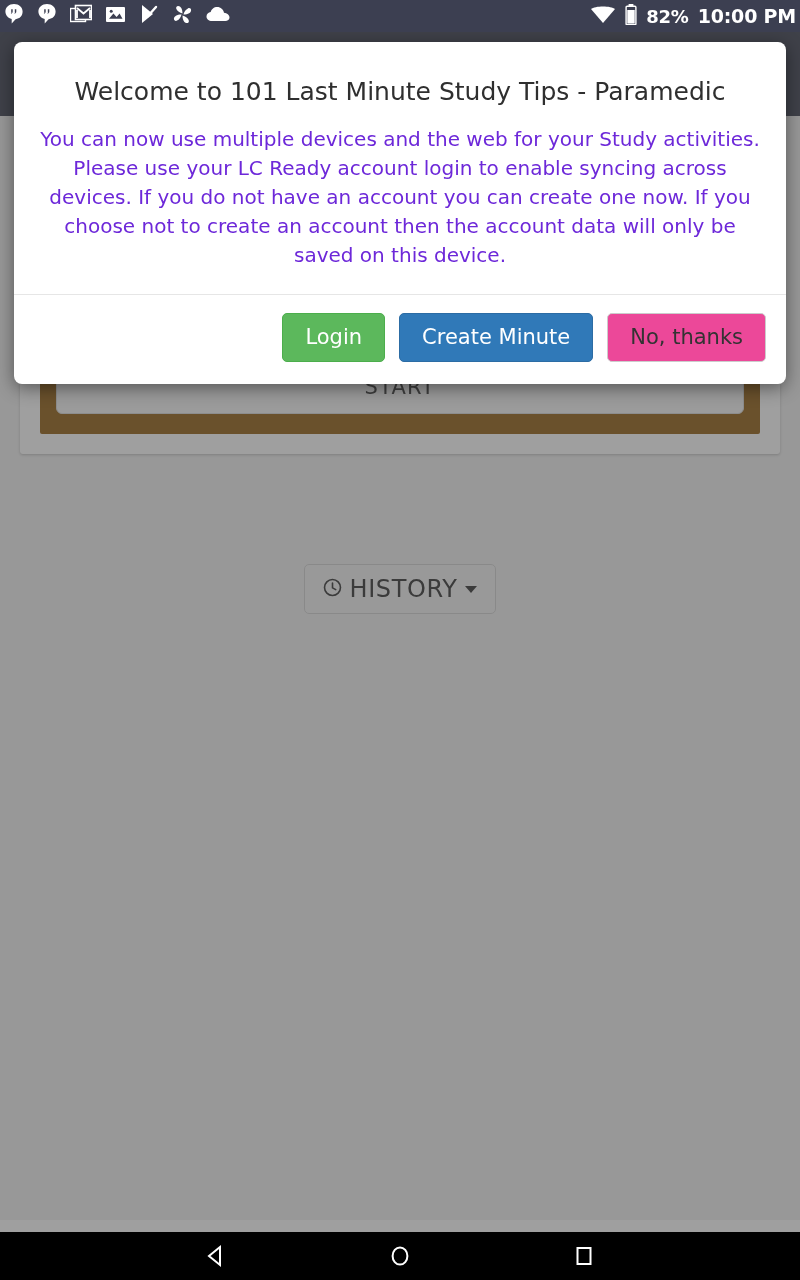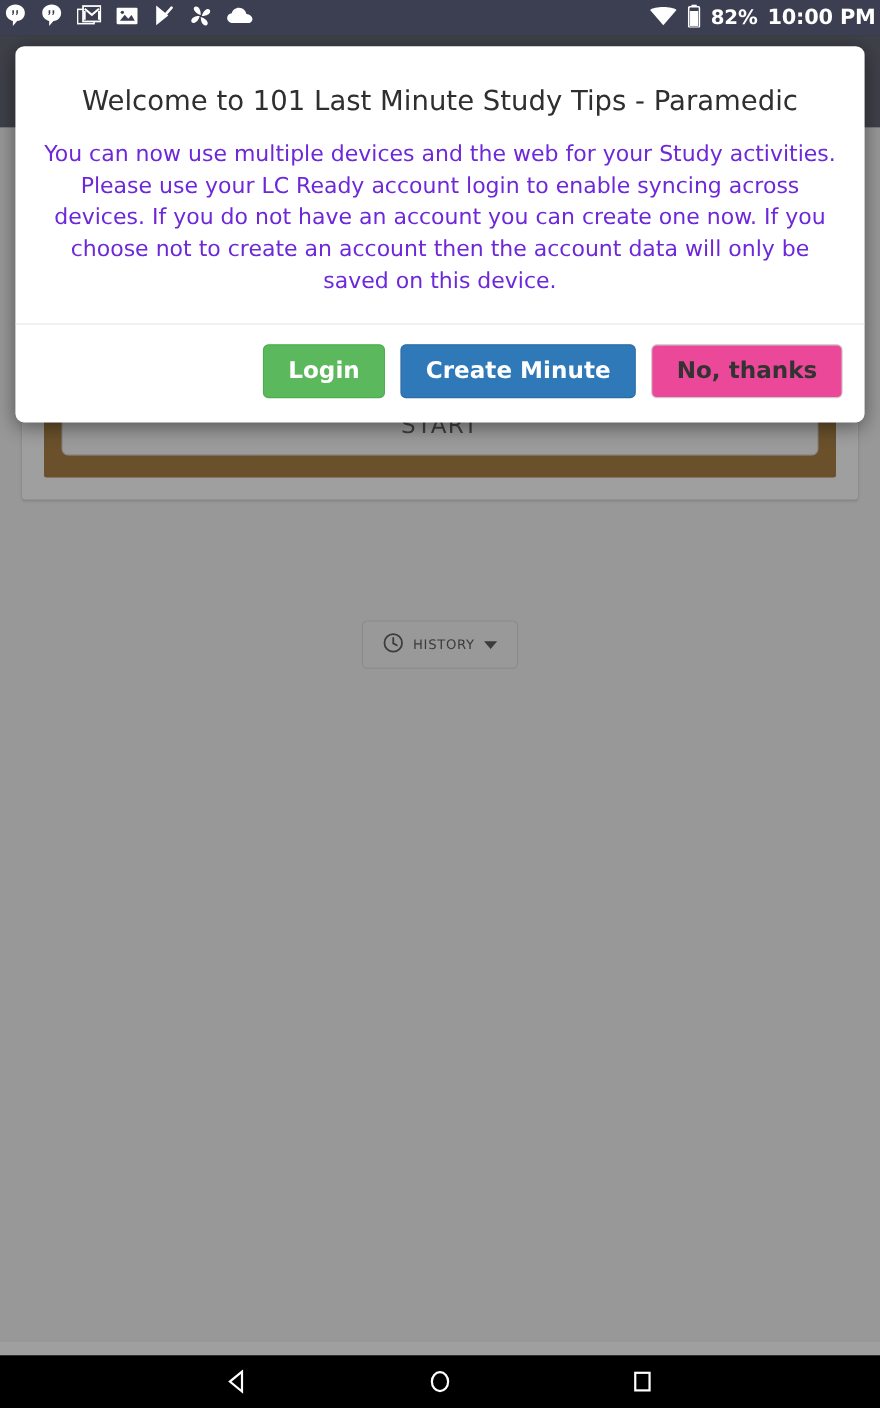--- a/index.html
+++ b/index.html
@@ -107,21 +107,21 @@
     position:absolute; left:0; top:448px;
     width:800px;
     text-align:center;
   }
   #history-button {
     display:inline-flex; align-items:center; gap:8px;
     padding:10px 18px;
     background:#f2f2f2;
     border:1px solid #cfcfcf;
     border-radius:5px;
-    font-size:12px;
+    font-size:24px;
     letter-spacing:0.6px;
     color:#222;
     font-family:"DejaVu Sans", sans-serif;
     cursor:pointer;
   }
   .caret-down {
     width:0; height:0;
     border-left:6px solid transparent;
     border-right:6px solid transparent;
     border-top:7px solid #222;
@@ -164,21 +164,21 @@
     border-top:1px solid #e6e6e6;
     padding:18px 20px 22px 20px;
     display:flex;
     justify-content:flex-end;
     align-items:center;
     gap:14px;
   }
   .dlg-btn {
     font-family:"DejaVu Sans", sans-serif;
     font-size:21px;
-    font-weight:700;
+    font-weight:400;
     padding:12px 22px;
     border-radius:5px;
     border:1px solid transparent;
     cursor:pointer;
     line-height:1.1;
   }
   .dlg-btn.success { background:#5cb85c; border-color:#4cae4c; color:#ffffff; }
   .dlg-btn.primary { background:#3079b8; border-color:#2c6ca4; color:#ffffff; }
   .dlg-btn.default { background:#ec4899; border-color:#cccccc; color:#333333; }
 

